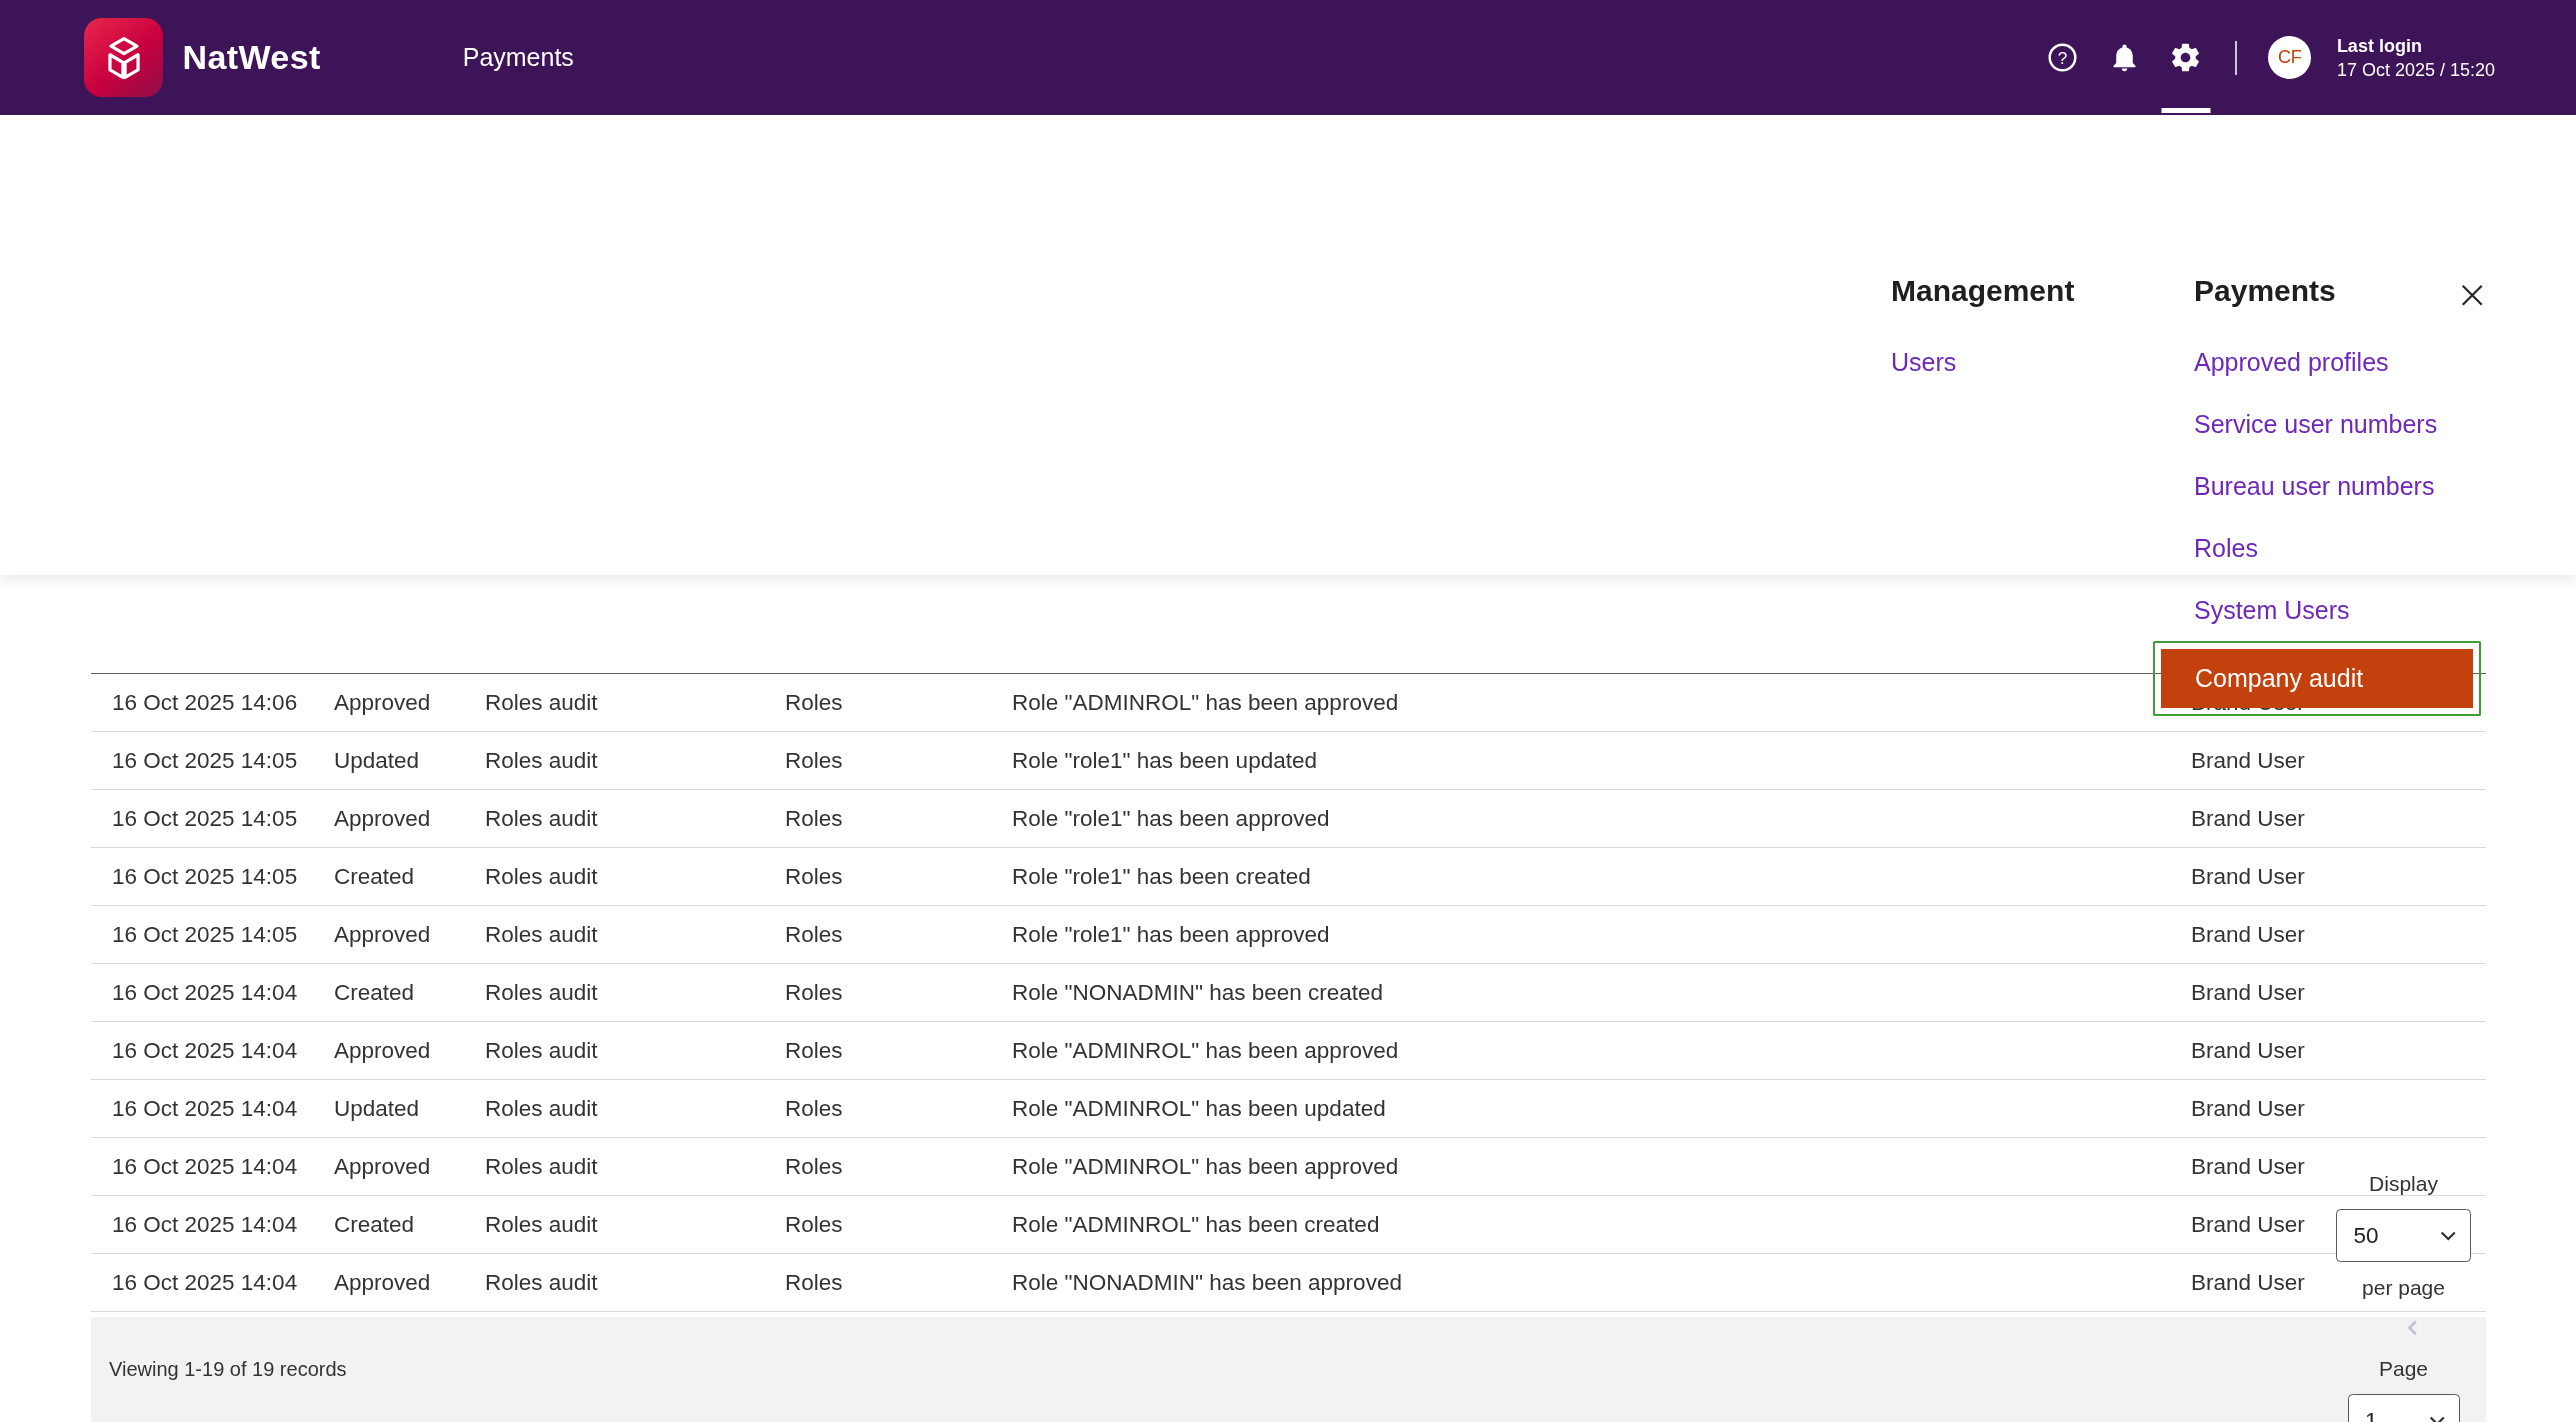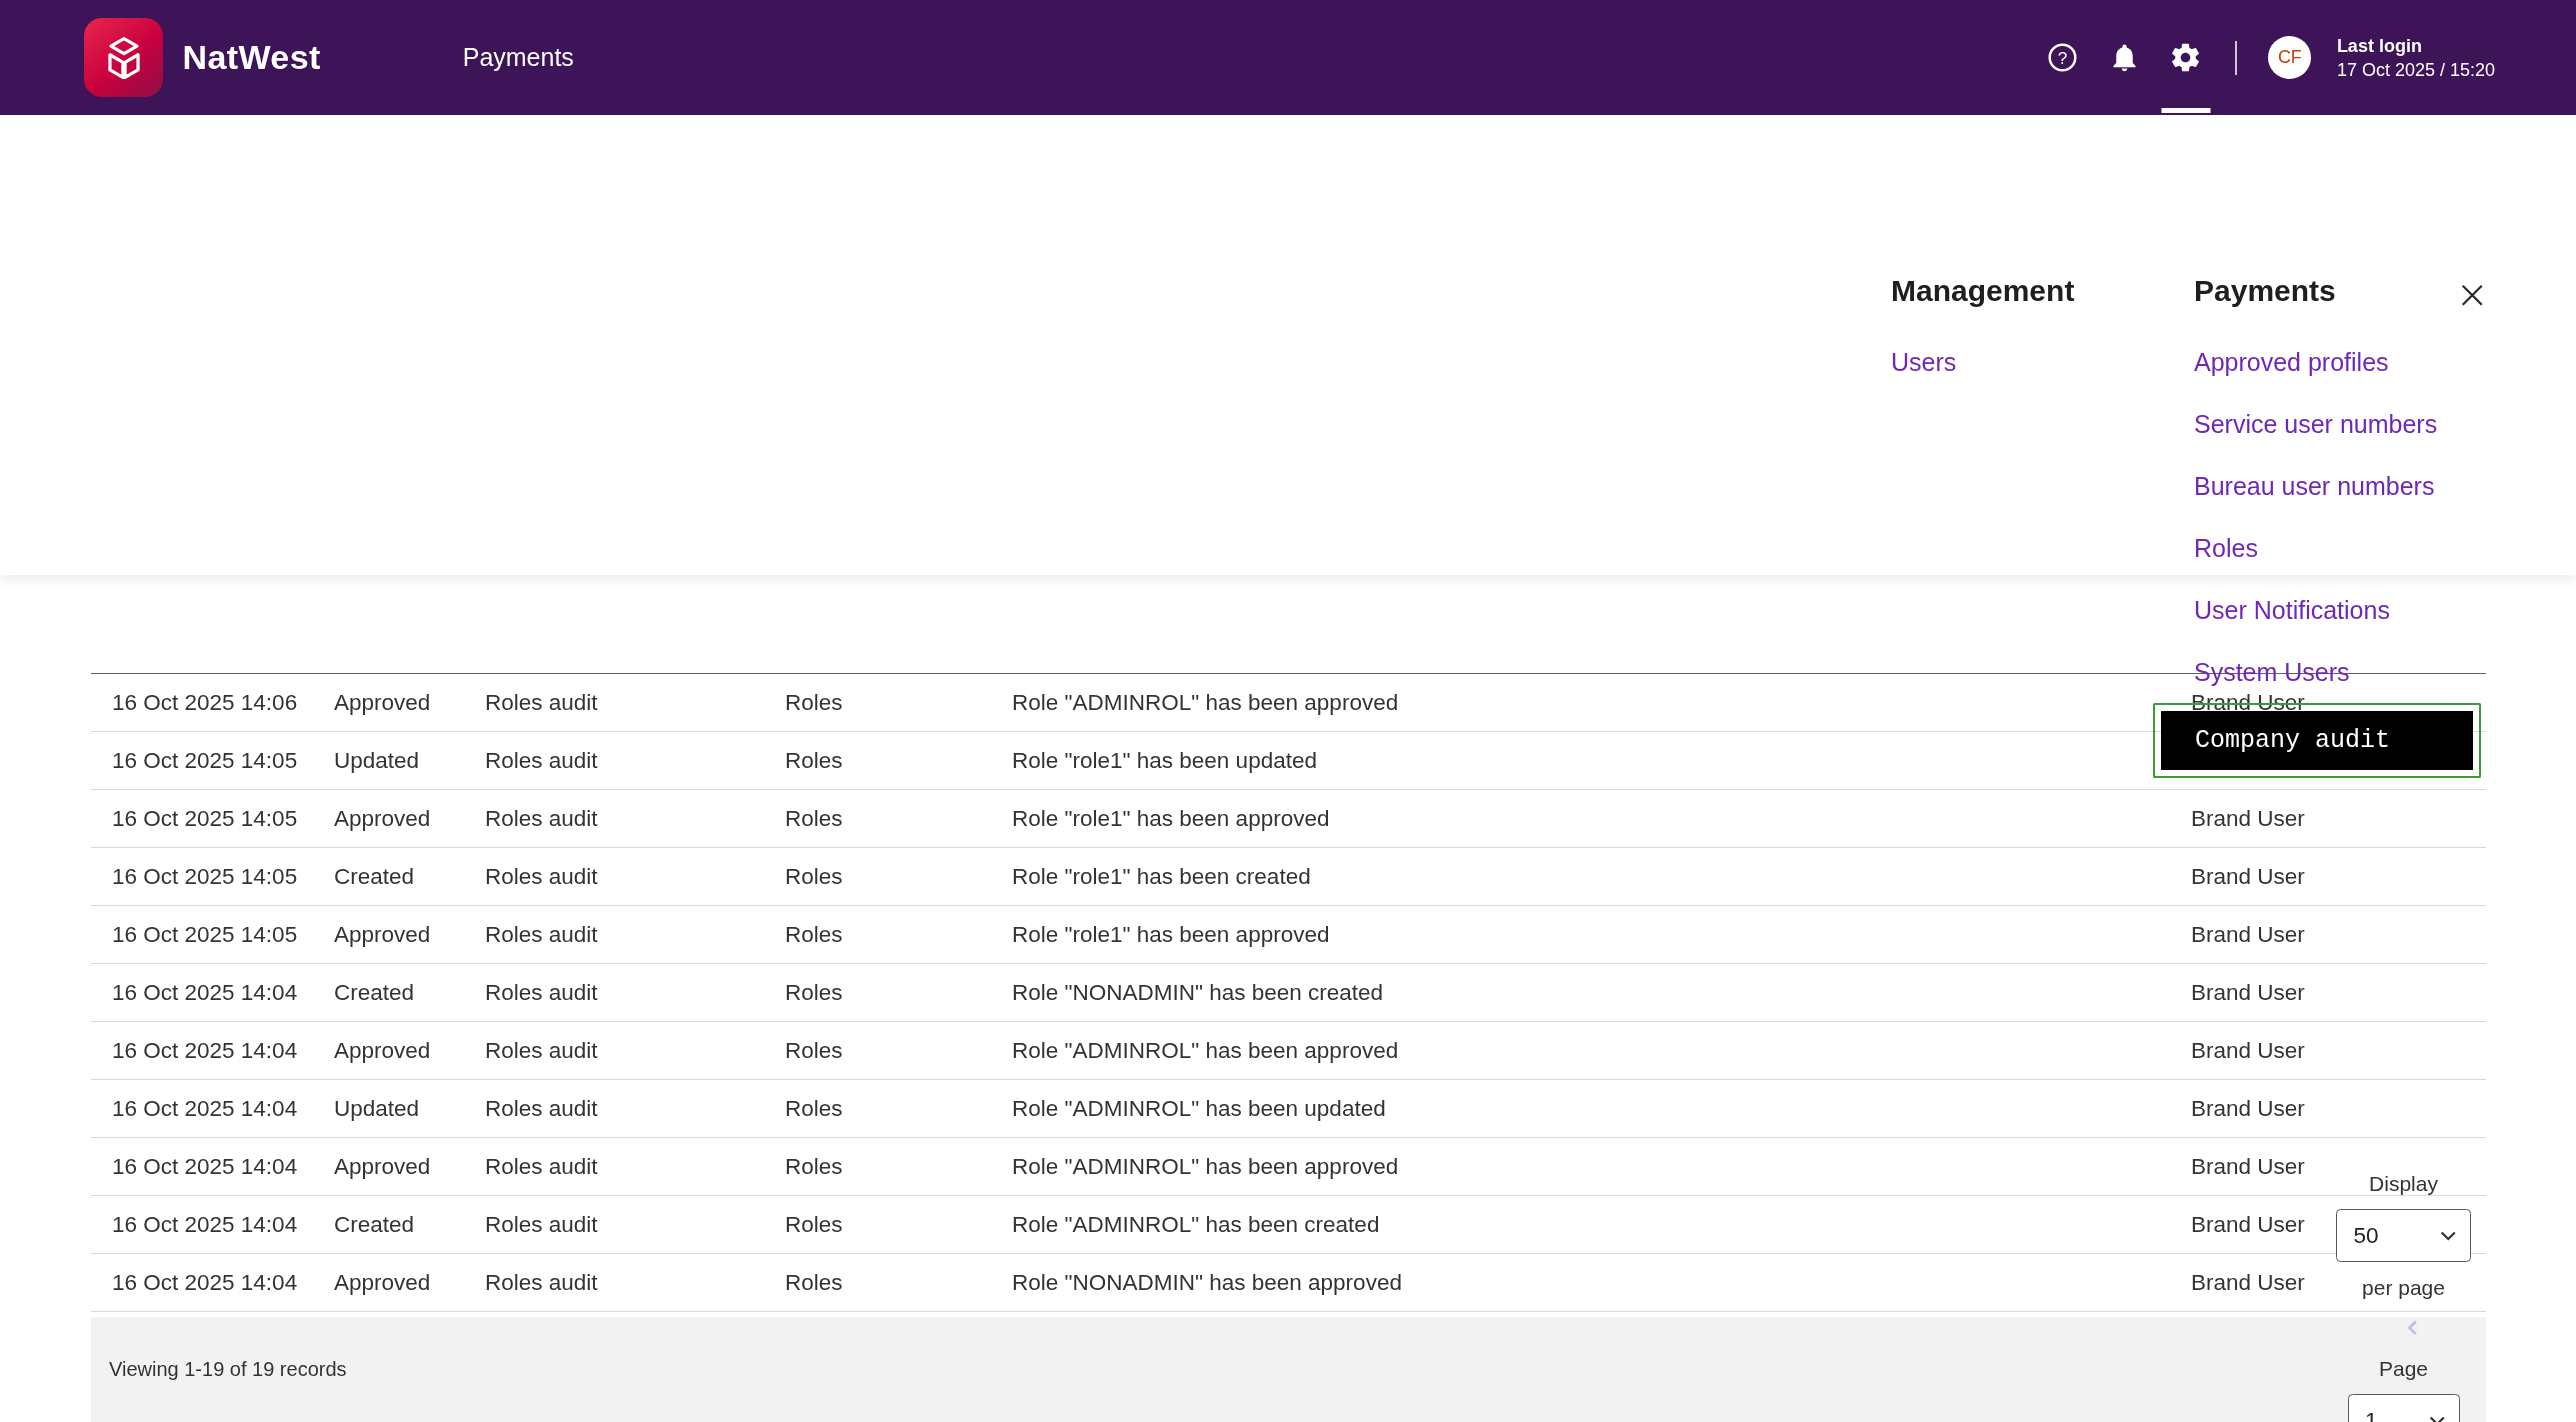--- a/index.html
+++ b/index.html
@@ -55,22 +55,22 @@
   .menu-col.pay  { left:2194px; }
   .menu-title { font-size:30px; font-weight:700; color:#1f1f1f; margin-bottom:22.5px; }
   .menu-link {
     display:block; font-size:25px; color:#6E27B8; line-height:62px; height:62px;
     text-decoration:none; cursor:pointer; white-space:nowrap;
   }
   .audit-wrap {
     margin-left:-41px; border:2.2px solid #3F9C35; padding:6px; width:328px; border-radius:1.5px;
   }
   .audit-btn {
-    background:#000000; color:#fff; font-size:25px; height:59px;
-    display:flex; align-items:center; padding-left:34px; cursor:pointer; white-space:nowrap;font-family:Liberation Mono, monospace;
+    background:#c2410c; color:#fff; font-size:25px; height:59px;
+    display:flex; align-items:center; padding-left:34px; cursor:pointer; white-space:nowrap;
   }
   .close-btn {
     position:absolute; top:163px; right:87px; width:34px; height:34px; cursor:pointer;
     display:flex; align-items:center; justify-content:center;
   }
   .close-btn svg { width:28.5px; height:28.5px; }
 
   
   .table-area {
     position:absolute; top:673px; left:91px; width:2395px;
@@ -147,21 +147,20 @@
   <div class="menu-col mgmt">
     <div class="menu-title">Management</div>
     <a class="menu-link">Users</a>
   </div>
   <div class="menu-col pay">
     <div class="menu-title">Payments</div>
     <a class="menu-link">Approved profiles</a>
     <a class="menu-link">Service user numbers</a>
     <a class="menu-link">Bureau user numbers</a>
     <a class="menu-link">Roles</a>
-    <a class="menu-link">User Notifications</a>
     <a class="menu-link">System Users</a>
     <div class="audit-wrap">
       <div class="audit-btn">Company audit</div>
     </div>
   </div>
   <div class="close-btn">
     <svg viewBox="0 0 24 24">
       <path d="M4 4 L20 20 M20 4 L4 20" stroke="#262626" stroke-width="1.8" fill="none"></path>
     </svg>
   </div>

